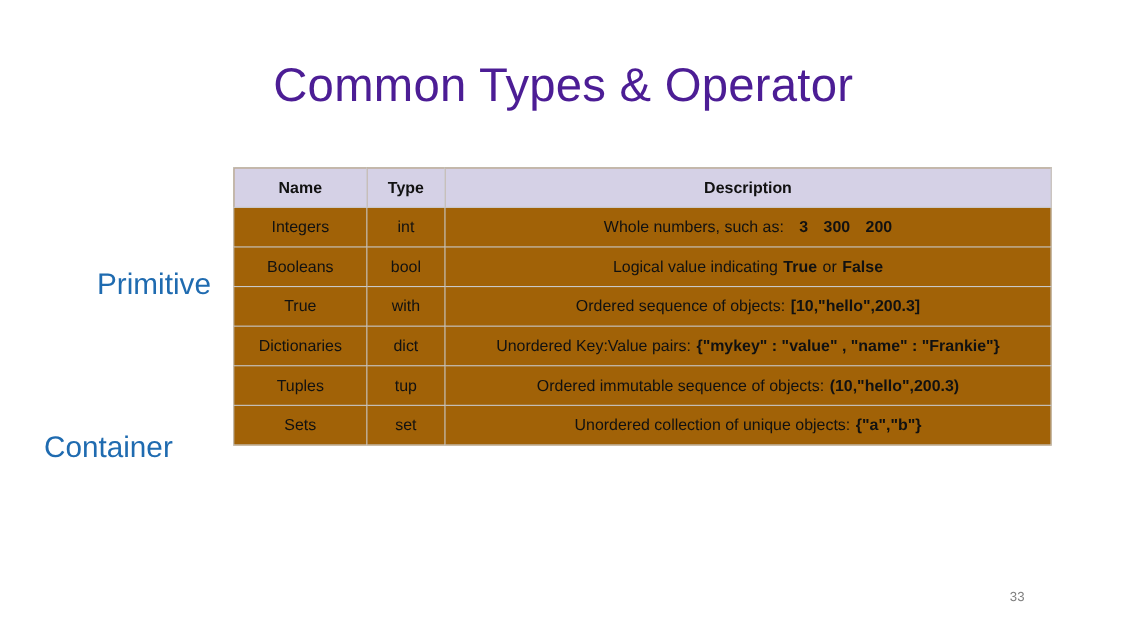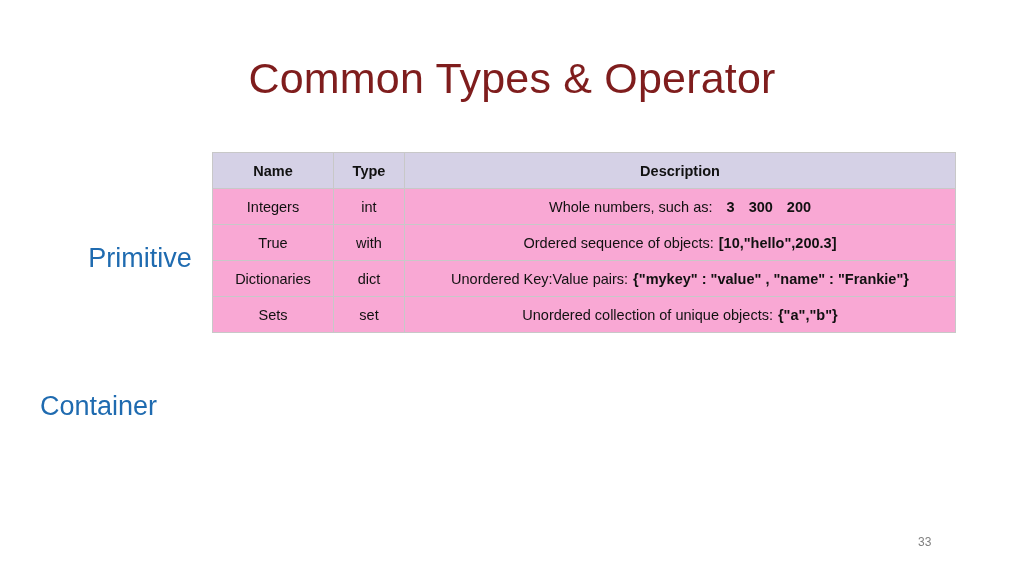--- a/index.html
+++ b/index.html
@@ -17,21 +17,21 @@
 
   
   .slide-title {
     position: absolute;
     left: 0;
     top: 55px;
     width: 1024px;
     text-align: center;
     font-size: 43px;
     font-weight: 400;
-    color: #7f1d1d;
+    color: #4c1d95;
     letter-spacing: 0.2px;
     line-height: 1.1;
     white-space: nowrap;
   }
 
   
   .side-label {
     position: absolute;
     color: #1f6bb0;
     font-size: 27px;
@@ -56,21 +56,21 @@
   .types-table-wrap {
     position: absolute;
     left: 212px;
     top: 152px;
     width: 743px;
   }
   table.types-table {
     border-collapse: collapse;
     width: 743px;
     table-layout: fixed;
-    background: #f9a8d4;
+    background: #a16207;
   }
   table.types-table th,
   table.types-table td {
     border: 1px solid #c8c8c8;
     padding: 0;
     text-align: center;
     vertical-align: middle;
     color: #111111;
   }
   table.types-table thead th {
@@ -131,28 +131,38 @@
         <th>Description</th>
       </tr>
     </thead>
     <tbody id="table-body">
         <tr>
           <td>Integers</td>
           <td>int</td>
           <td class="desc-cell"><span class="desc-text">Whole numbers, such as:</span><span class="gap-wide"></span><span class="desc-code">3</span><span class="gap-wide"></span><span class="desc-code">300</span><span class="gap-wide"></span><span class="desc-code">200</span></td>
         </tr>
         <tr>
+          <td>Booleans</td>
+          <td>bool</td>
+          <td class="desc-cell"><span class="desc-text">Logical value indicating</span><span class="gap-small"></span><span class="desc-code">True</span><span class="gap-small"></span><span class="desc-text">or</span><span class="gap-small"></span><span class="desc-code">False</span></td>
+        </tr>
+        <tr>
           <td>True</td>
           <td>with</td>
           <td class="desc-cell"><span class="desc-text">Ordered sequence of objects:</span><span class="gap-small"></span><span class="desc-code">[10,"hello",200.3]</span></td>
         </tr>
         <tr>
           <td>Dictionaries</td>
           <td>dict</td>
           <td class="desc-cell"><span class="desc-text">Unordered Key:Value pairs:</span><span class="gap-small"></span><span class="desc-code">{"mykey" : "value" , "name" : "Frankie"}</span></td>
+        </tr>
+        <tr>
+          <td>Tuples</td>
+          <td>tup</td>
+          <td class="desc-cell"><span class="desc-text">Ordered immutable sequence of objects:</span><span class="gap-small"></span><span class="desc-code">(10,"hello",200.3)</span></td>
         </tr>
         <tr>
           <td>Sets</td>
           <td>set</td>
           <td class="desc-cell"><span class="desc-text">Unordered collection of unique objects:</span><span class="gap-small"></span><span class="desc-code">{"a","b"}</span></td>
         </tr>
       </tbody>
   </table>
 </div>
 

